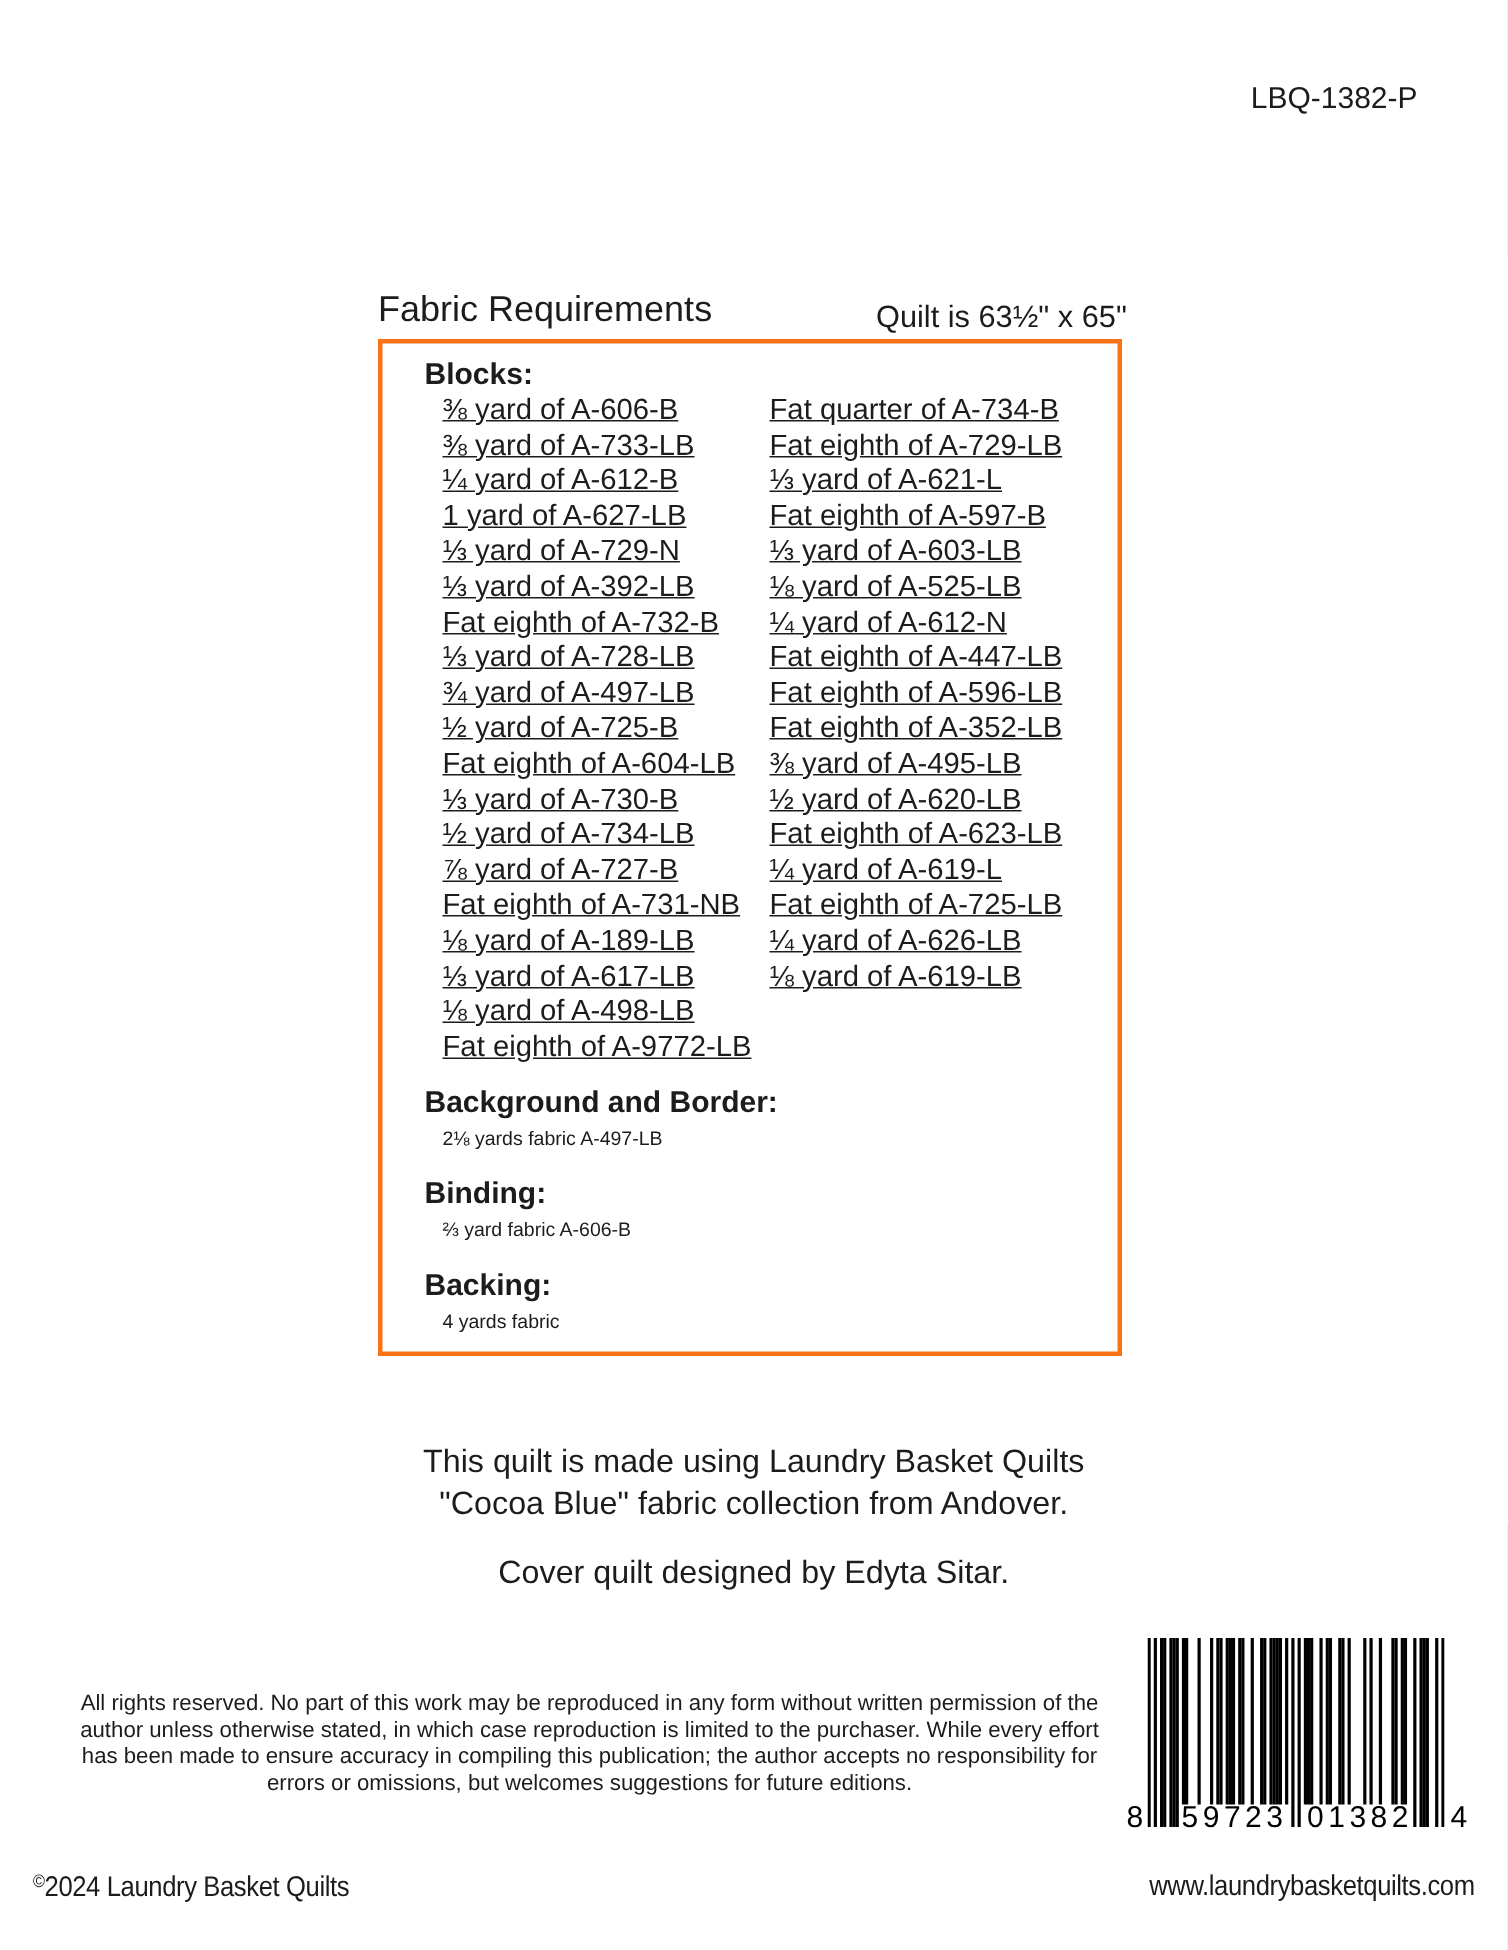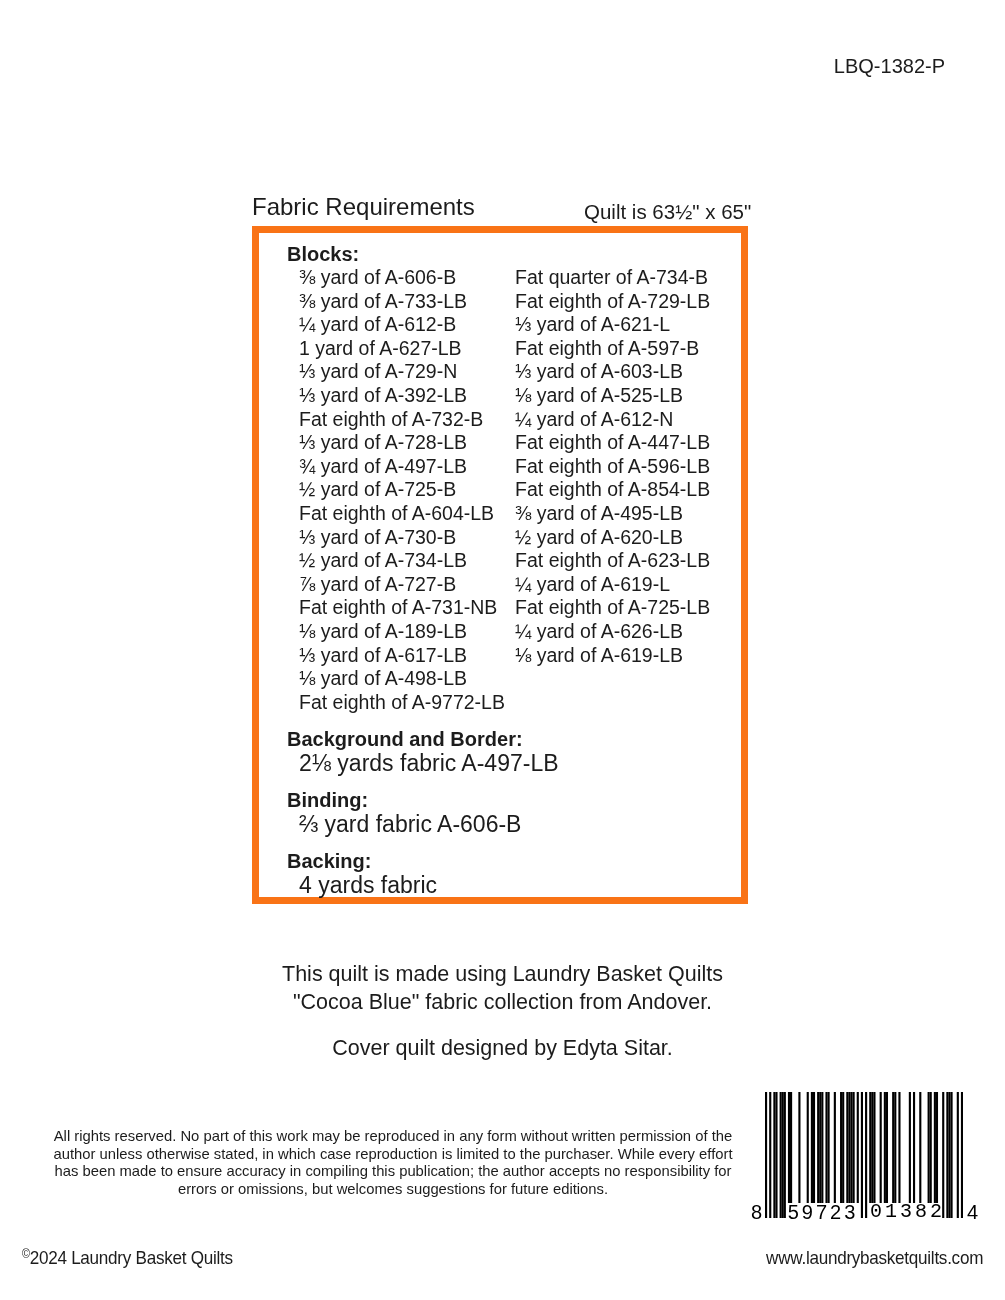--- a/index.html
+++ b/index.html
@@ -43,44 +43,44 @@
     top: 200px;
     left: 584px;
     font-size: 20.5px;
   }
   .req-box {
     position: absolute;
     top: 226px;
     left: 252px;
     width: 496px;
     height: 678px;
-    border: 7px solid #f97316;
+    border: 3px solid #f97316;
     padding: 10px 0 0 28px;
   }
   .blocks-heading {
     font-size: 20px;
     font-weight: 700;
     line-height: 23px;
   }
   .columns { display: flex; margin-left: 12px; }
-  .col { width: 218px; }
+  .col { width: 218px; text-decoration: underline; }
   .col-2 { width: 228px; }
   .fabric-item {
     font-size: 19.5px;
     line-height: 23.6px;
     white-space: nowrap;
   }
   .section { margin-top: 13px; }
   .section-heading {
     font-size: 20px;
     font-weight: 700;
     line-height: 24px;
   }
   .section-value {
-    font-size: 23px;
+    font-size: 13px;
     line-height: 24px;
     margin-left: 12px;
   }
   .description {
     position: absolute;
     top: 960px;
     left: 0;
     right: 0;
     text-align: center;
     font-size: 21.5px;
@@ -106,21 +106,21 @@
   .bc-bars { position: absolute; top: 0; left: 0; }
   .bc-digit {
     position: absolute;
     bottom: 0;
     font-size: 20px;
     line-height: 20px;
     color: #000;
   }
   .bc-lead { left: -14px; }
   .bc-group1 { left: 22px; width: 72px; text-align: center; letter-spacing: 3px; }
-  .bc-group2 { left: 105px; width: 72px; text-align: center; letter-spacing: 3px; font-family: Liberation Mono, monospace; }
+  .bc-group2 { left: 105px; width: 72px; text-align: right; letter-spacing: 3px; }
   .bc-trail { left: 202px; }
   .footer-left {
     position: absolute;
     top: 1247px;
     left: 22px;
     font-size: 19px;
     letter-spacing: -0.3px;
     transform: scaleX(0.9);
     transform-origin: left center;
   }
@@ -177,21 +177,21 @@
       <div class="col col-2">
           <div class="fabric-item">Fat quarter of A-734-B</div>
           <div class="fabric-item">Fat eighth of A-729-LB</div>
           <div class="fabric-item">⅓ yard of A-621-L</div>
           <div class="fabric-item">Fat eighth of A-597-B</div>
           <div class="fabric-item">⅓ yard of A-603-LB</div>
           <div class="fabric-item">⅛ yard of A-525-LB</div>
           <div class="fabric-item">¼ yard of A-612-N</div>
           <div class="fabric-item">Fat eighth of A-447-LB</div>
           <div class="fabric-item">Fat eighth of A-596-LB</div>
-          <div class="fabric-item">Fat eighth of A-854-LB</div>
+          <div class="fabric-item">Fat eighth of A-352-LB</div>
           <div class="fabric-item">⅜ yard of A-495-LB</div>
           <div class="fabric-item">½ yard of A-620-LB</div>
           <div class="fabric-item">Fat eighth of A-623-LB</div>
           <div class="fabric-item">¼ yard of A-619-L</div>
           <div class="fabric-item">Fat eighth of A-725-LB</div>
           <div class="fabric-item">¼ yard of A-626-LB</div>
           <div class="fabric-item">⅛ yard of A-619-LB</div>
         </div>
     </div>
 

